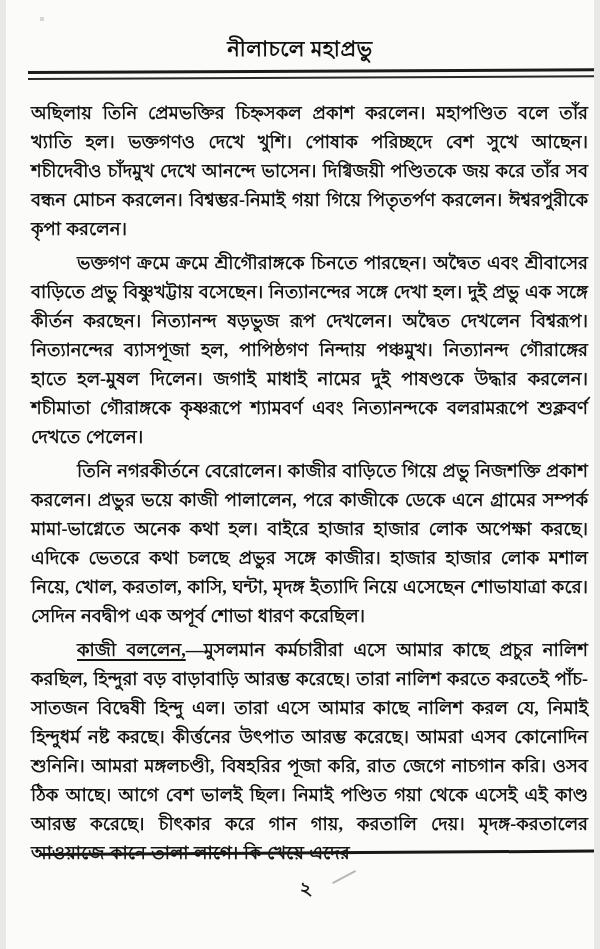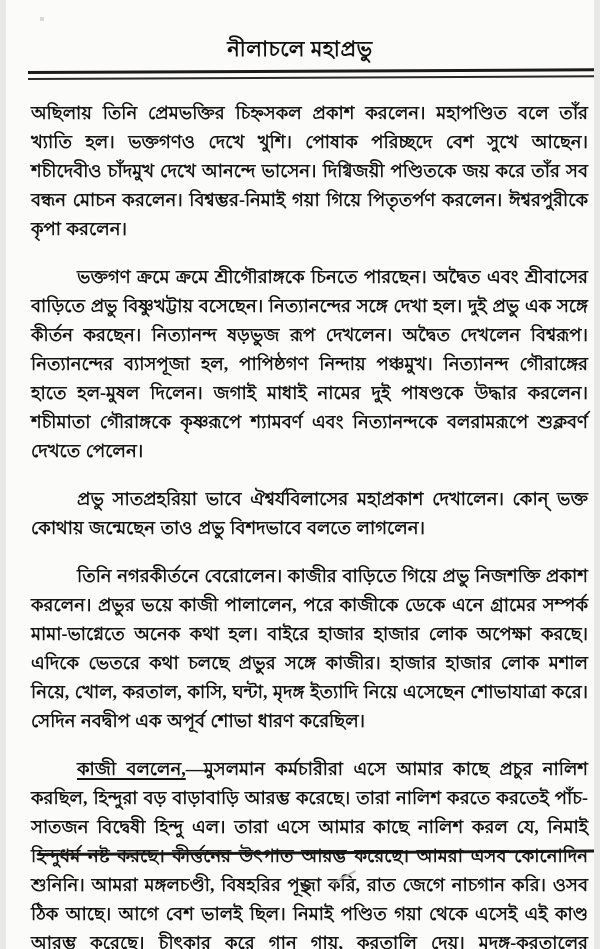--- a/index.html
+++ b/index.html
@@ -58,21 +58,21 @@
     font-size: 18px;
     line-height: 29px;
     text-align: justify;
     word-spacing: 1px;
   }
   .para {
     margin: 0 0 0 0;
     text-indent: 46px;
     font-weight: bold;
   }
-  .para + .para { margin-top: 19px; }
+  .para + .para { margin-top: 5px; }
   .para.no-indent { text-indent: 0; }
   .underlined-lead {
     text-decoration: underline;
     text-underline-offset: 3px;
     text-decoration-thickness: 1.5px;
   }
   
   .footer-divider {
     position: absolute;
     top: 853px;
@@ -123,21 +123,20 @@
   <h1 class="title">নীলাচলে মহাপ্রভু</h1>
 
   <div class="title-divider">
     <div class="rule-top"></div>
     <div class="rule-bottom"></div>
   </div>
 
   <main class="body-text">
     <p class="para no-indent">অছিলায় তিনি প্রেমভক্তির চিহ্নসকল প্রকাশ করলেন। মহাপণ্ডিত বলে তাঁর খ্যাতি হল। ভক্তগণও দেখে খুশি। পোষাক পরিচ্ছদে বেশ সুখে আছেন। শচীদেবীও চাঁদমুখ দেখে আনন্দে ভাসেন। দিগ্বিজয়ী পণ্ডিতকে জয় করে তাঁর সব বন্ধন মোচন করলেন। বিশ্বম্ভর-নিমাই গয়া গিয়ে পিতৃতর্পণ করলেন। ঈশ্বরপুরীকে কৃপা করলেন।</p>
     <p class="para">ভক্তগণ ক্রমে ক্রমে শ্রীগৌরাঙ্গকে চিনতে পারছেন। অদ্বৈত এবং শ্রীবাসের বাড়িতে প্রভু বিষ্ণুখট্টায় বসেছেন। নিত্যানন্দের সঙ্গে দেখা হল। দুই প্রভু এক সঙ্গে কীর্তন করছেন। নিত্যানন্দ ষড়ভুজ রূপ দেখলেন। অদ্বৈত দেখলেন বিশ্বরূপ। নিত্যানন্দের ব্যাসপূজা হল, পাপিষ্ঠগণ নিন্দায় পঞ্চমুখ। নিত্যানন্দ গৌরাঙ্গের হাতে হল-মুষল দিলেন। জগাই মাধাই নামের দুই পাষণ্ডকে উদ্ধার করলেন। শচীমাতা গৌরাঙ্গকে কৃষ্ণরূপে শ্যামবর্ণ এবং নিত্যানন্দকে বলরামরূপে শুক্লবর্ণ দেখতে পেলেন।</p>
-    <p class="para">প্রভু সাতপ্রহরিয়া ভাবে ঐশ্বর্যবিলাসের মহাপ্রকাশ দেখালেন। কোন্ ভক্ত কোথায় জন্মেছেন তাও প্রভু বিশদভাবে বলতে লাগলেন।</p>
     <p class="para">তিনি নগরকীর্তনে বেরোলেন। কাজীর বাড়িতে গিয়ে প্রভু নিজশক্তি প্রকাশ করলেন। প্রভুর ভয়ে কাজী পালালেন, পরে কাজীকে ডেকে এনে গ্রামের সম্পর্ক মামা-ভাগ্নেতে অনেক কথা হল। বাইরে হাজার হাজার লোক অপেক্ষা করছে। এদিকে ভেতরে কথা চলছে প্রভুর সঙ্গে কাজীর। হাজার হাজার লোক মশাল নিয়ে, খোল, করতাল, কাসি, ঘন্টা, মৃদঙ্গ ইত্যাদি নিয়ে এসেছেন শোভাযাত্রা করে। সেদিন নবদ্বীপ এক অপূর্ব শোভা ধারণ করেছিল।</p>
     <p class="para"><span class="underlined-lead">কাজী বললেন,</span><span>—মুসলমান কর্মচারীরা এসে আমার কাছে প্রচুর নালিশ করছিল, হিন্দুরা বড় বাড়াবাড়ি আরম্ভ করেছে। তারা নালিশ করতে করতেই পাঁচ-সাতজন বিদ্বেষী হিন্দু এল। তারা এসে আমার কাছে নালিশ করল যে, নিমাই হিন্দুধর্ম নষ্ট করছে। কীর্ত্তনের উৎপাত আরম্ভ করেছে। আমরা এসব কোনোদিন শুনিনি। আমরা মঙ্গলচণ্ডী, বিষহরির পূজা করি, রাত জেগে নাচগান করি। ওসব ঠিক আছে। আগে বেশ ভালই ছিল। নিমাই পণ্ডিত গয়া থেকে এসেই এই কাণ্ড আরম্ভ করেছে। চীৎকার করে গান গায়, করতালি দেয়। মৃদঙ্গ-করতালের আওয়াজে কানে তালা লাগে। কি খেয়ে এদের</span></p>
   </main>
 
   <div class="footer-divider"></div>
 
   <div class="pencil-mark"></div>
 
   <div class="page-number">২</div>
 

